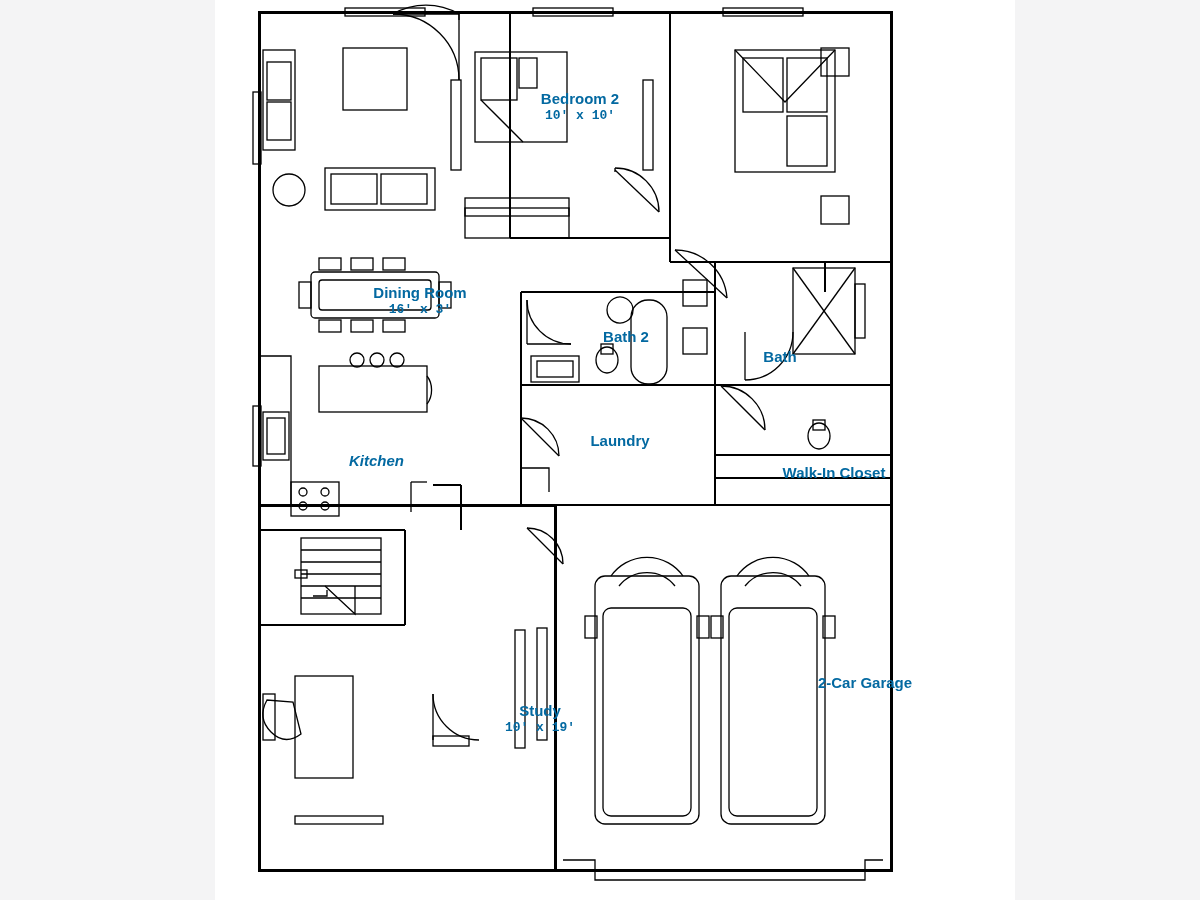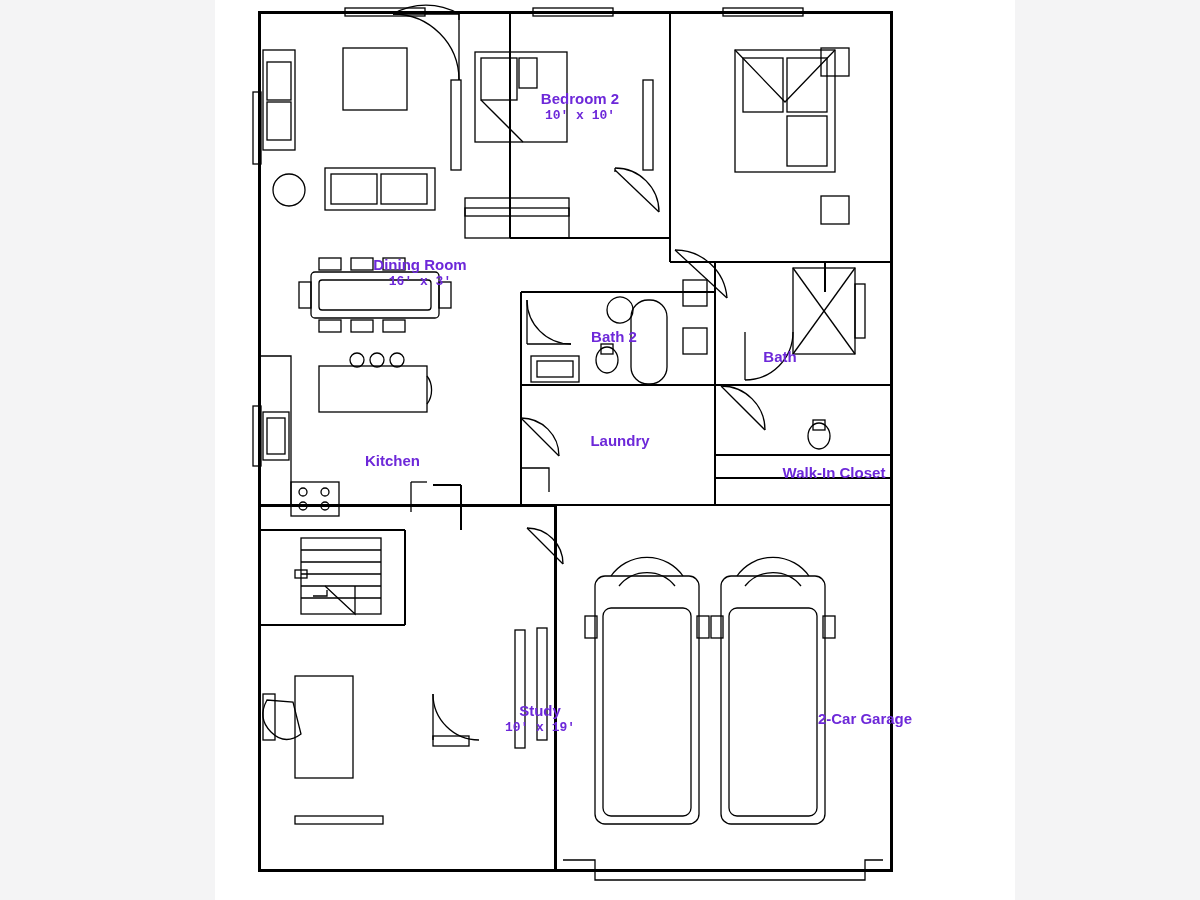--- a/index.html
+++ b/index.html
@@ -24,46 +24,46 @@
     background: #ffffff;
   }
   #plan-svg {
     display: block;
     width: 800px;
     height: 900px;
   }
   .room-label {
     position: absolute;
     text-align: center;
-    color: #6d28d9;
+    color: #0369a1;
     line-height: 1.18;
     white-space: nowrap;
     pointer-events: none;
   }
   .room-label .name {
     display: block;
     font-weight: bold;
     font-size: 15px;
   }
   .room-label .dims {
     display: block;
     font-weight: bold;
     font-size: 13px;
     font-family: Liberation Mono, monospace;
   }
   .lbl-family   { left: 120px; top: 108px; width: 160px; }
   .lbl-bedroom2 { left: 280px; top: 90px;  width: 170px; }
   .lbl-owners   { left: 490px; top: 110px; width: 180px; }
-  .lbl-dining   { left: 110px; top: 256px; width: 190px; }
-  .lbl-bath2    { left: 344px; top: 328px; width: 110px; text-align: center; }
+  .lbl-dining   { left: 110px; top: 284px; width: 190px; }
+  .lbl-bath2    { left: 356px; top: 328px; width: 110px; text-align: center; }
   .lbl-bath     { left: 520px; top: 348px; width: 90px;  }
-  .lbl-kitchen  { left: 100px; top: 452px; width: 155px; }
+  .lbl-kitchen  { left: 84px; top: 452px; width: 155px; font-style: italic; }
   .lbl-laundry  { left: 340px; top: 432px; width: 130px; }
   .lbl-closet   { left: 524px; top: 464px; width: 190px; }
-  .lbl-garage   { left: 560px; top: 674px; width: 180px; margin-top: 36px; }
+  .lbl-garage   { left: 560px; top: 674px; width: 180px; }
   .lbl-study    { left: 260px; top: 702px; width: 130px; }
 </style>
 </head>
 <body>
 
 <div id="page">
   <div id="canvas-wrap">
 
     <svg id="plan-svg" viewBox="0 0 800 900">
       <g fill="none" stroke="#000000" stroke-width="3" shape-rendering="crispEdges">

